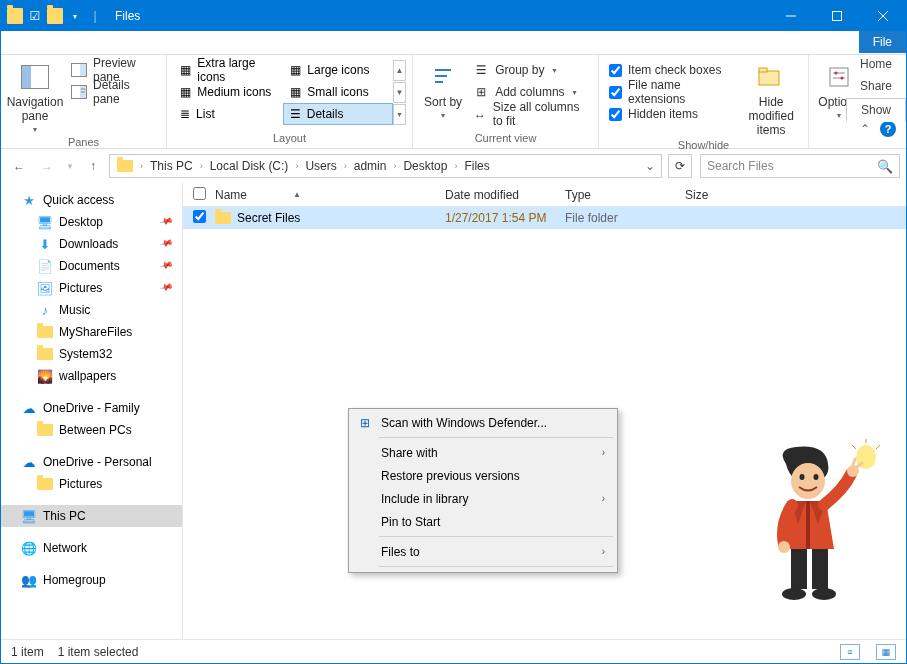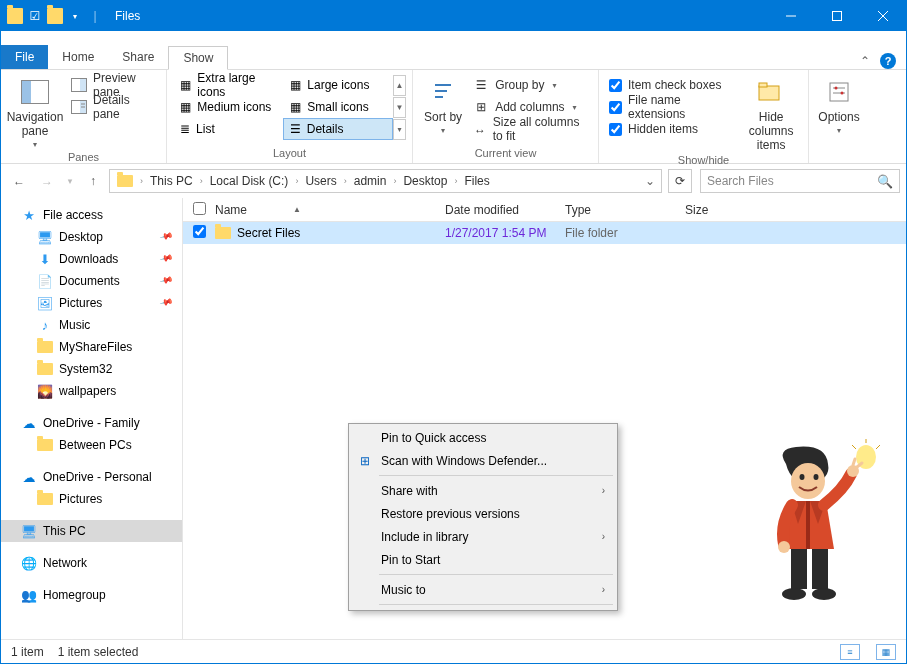--- a/index.html
+++ b/index.html
@@ -4,21 +4,21 @@
 <style>
 * { margin:0; padding:0; box-sizing:border-box; font-family:"Segoe UI",Tahoma,sans-serif; font-size:12px; user-select:none; }
 html,body { width:907px; height:664px; overflow:hidden; background:#fff; }
 .window { width:907px; height:664px; display:flex; flex-direction:column; border:1px solid #0078d7; }
 .titlebar { height:30px; background:#0078d7; display:flex; align-items:center; color:#fff; }
 .titlebar .tb-icons { display:flex; align-items:center; padding:0 6px; gap:4px; }
 .titlebar .tb-icons span { width:16px; height:16px; display:flex; align-items:center; justify-content:center; }
 .titlebar .title { margin-left:6px; font-size:12px; }
 .titlebar .spacer { flex:1; }
 .winbtn { width:46px; height:30px; display:flex; align-items:center; justify-content:center; color:#fff; }
-.tabbar { height:39px; background:#fff; display:flex; align-items:flex-end; border-bottom:1px solid #ddd; position:relative; }
+.tabbar { height:24px; background:#fff; display:flex; align-items:flex-end; border-bottom:1px solid #ddd; position:relative;flex-direction:column; }
 .filetab { background:#1979ca; color:#fff; padding:4px 14px; font-size:12px; height:24px; display:flex; align-items:center; }
 .tab { padding:4px 14px; font-size:12px; height:24px; display:flex; align-items:center; color:#444; }
 .tab.active { border:1px solid #ccc; border-bottom:1px solid #fff; background:#fff; position:relative; top:1px; }
 .helpicons { margin-left:auto; display:flex; align-items:center; gap:10px; padding-right:10px; }
 .ribbon { height:94px; background:#fff; display:flex; border-bottom:1px solid #ddd; }
 .ribbon-group { border-right:1px solid #e5e5e5; padding:4px 6px 2px 6px; display:flex; flex-direction:column; justify-content:space-between; }
 .rg-title { text-align:center; font-size:11px; color:#666; padding:2px 0; }
 .rg-body { flex:1; display:flex; }
 .bigbtn { display:flex; flex-direction:column; align-items:center; justify-content:flex-start; width:56px; text-align:center; font-size:11px; color:#333; padding-top:2px; gap:2px; }
 .bigbtn .ic { width:32px; height:32px; display:flex; align-items:center; justify-content:center; }
@@ -55,21 +55,21 @@
 .cols .c-chk { width:22px; }
 .cols .c-name { width:230px; display:flex; align-items:center; gap:6px; }
 .cols .c-date { width:120px; }
 .cols .c-type { width:120px; }
 .cols .c-size { width:80px; }
 .sort-ind { font-size:8px; color:#666; margin-left:40px; }
 .row { height:22px; display:flex; align-items:center; padding-left:10px; font-size:12px; }
 .row.sel { background:#cde8ff; }
 .row .c-chk { width:22px; }
 .row .c-name { width:230px; display:flex; align-items:center; gap:6px; }
-.row .c-date { width:120px; color:#6d28d9; }
+.row .c-date { width:120px; color:#a16207; }
 .row .c-type { width:120px; color:#666; }
 .statusbar { height:24px; border-top:1px solid #e5e5e5; display:flex; align-items:center; padding:0 10px; font-size:12px; color:#333; gap:14px; }
 .statusbar .sp { flex:1; }
 .viewbtn { width:20px; height:16px; border:1px solid #7eb4ea; display:flex; align-items:center; justify-content:center; font-size:9px; color:#1979ca; margin-left:2px; }
 .ctxmenu { position:absolute; left:347px; top:225px; width:270px; background:#f0f0f0; border:1px solid #a0a0a0; box-shadow:3px 3px 6px rgba(0,0,0,0.25); padding:2px; }
 .ctx-item { height:23px; display:flex; align-items:center; padding:0 30px 0 30px; font-size:12px; color:#000; position:relative; }
 .ctx-item.bold { font-weight:600; }
 .ctx-item .arrow { position:absolute; right:10px; font-size:10px; color:#555; }
 .ctx-item .ic { position:absolute; left:6px; width:16px; height:16px; display:flex; align-items:center; justify-content:center; font-size:12px; }
 .ctx-sep { height:1px; background:#d0d0d0; margin:3px 2px 3px 28px; }
@@ -251,21 +251,21 @@
               <span>Hidden items</span>
             </label>
         </div>
         <div class="bigbtn" style="width:64px">
           <span class="ic">
               <svg width="28" height="24">
                 <rect x="2" y="6" width="20" height="14" fill="#ffe9a8" stroke="#d4a017"></rect>
                 <rect x="2" y="3" width="8" height="4" fill="#ffe9a8" stroke="#d4a017"></rect>
               </svg>
             </span>
-          <span>Hide columns items</span>
+          <span>Hide modified items</span>
         </div>
       </div>
       <div class="rg-title">Show/hide</div>
     </div>
 
     <div class="ribbon-group" style="width:60px;border-right:none">
       <div class="rg-body">
         <div class="bigbtn">
           <span class="ic">
               <svg width="24" height="24">
@@ -311,21 +311,21 @@
     <div class="searchbox">
       <span>Search Files</span>
       <span class="sic">🔍</span>
     </div>
   </div>
 
   <div class="body">
     <div class="sidebar">
       <div class="side-item">
           <span class="sic" style="color:#2e9af0">★</span>
-          <span>File access</span>
+          <span>Quick access</span>
         </div>
       <div class="side-item side-sub pin">
           <span class="sic" style="color:#2e9af0">🖥</span>
           <span>Desktop</span>
         </div>
       <div class="side-item side-sub pin">
           <span class="sic" style="color:#2e9af0">⬇</span>
           <span>Downloads</span>
         </div>
       <div class="side-item side-sub pin">
@@ -440,39 +440,38 @@
           <circle cx="48" cy="108" r="6" fill="#f4c89a"></circle>
           <rect x="55" y="110" width="16" height="40" fill="#2a2a2a"></rect>
             <rect x="76" y="110" width="16" height="40" fill="#2a2a2a"></rect>
           <ellipse cx="58" cy="155" rx="12" ry="6" fill="#2a2a2a"></ellipse>
             <ellipse cx="88" cy="155" rx="12" ry="6" fill="#2a2a2a"></ellipse>
         </svg>
       </div>
     </div>
 
     <div class="ctxmenu">
-      <div class="ctx-item">Pin to Quick access</div>
       <div class="ctx-item">
           <span class="ic" style="color:#0a66c2">⊞</span>
           <span>Scan with Windows Defender...</span>
         </div>
       <div class="ctx-sep"></div>
       <div class="ctx-item">
           <span>Share with</span>
           <span class="arrow">›</span>
         </div>
       <div class="ctx-item">Restore previous versions</div>
       <div class="ctx-item">
           <span>Include in library</span>
           <span class="arrow">›</span>
         </div>
       <div class="ctx-item">Pin to Start</div>
       <div class="ctx-sep"></div>
       <div class="ctx-item">
-          <span>Music to</span>
+          <span>Files to</span>
           <span class="arrow">›</span>
         </div>
       <div class="ctx-sep"></div>
 
     </div>
 
   </div>
 
   <div class="statusbar">
     <span>1 item</span>

